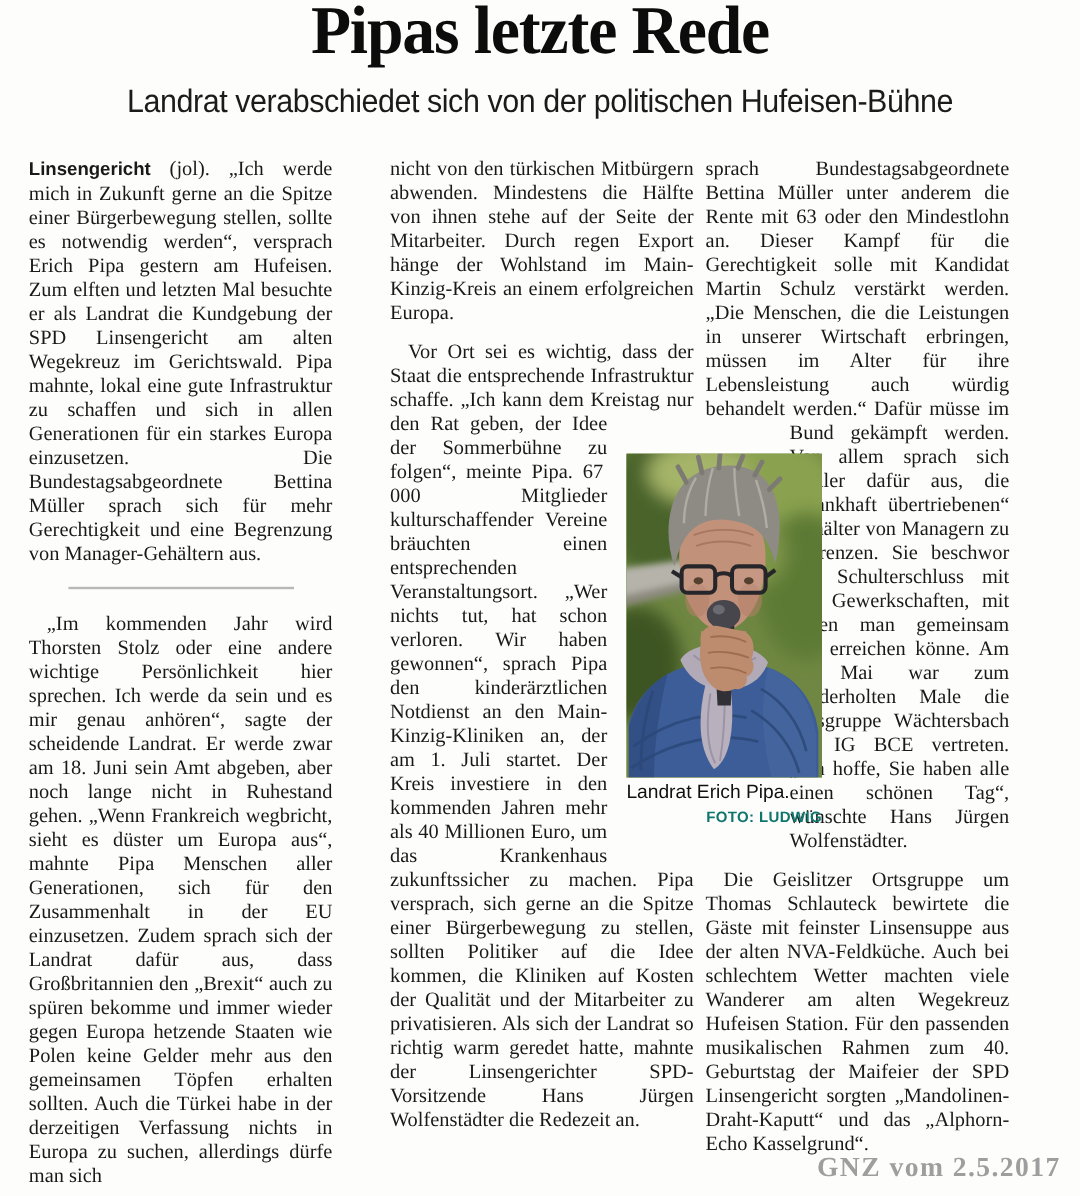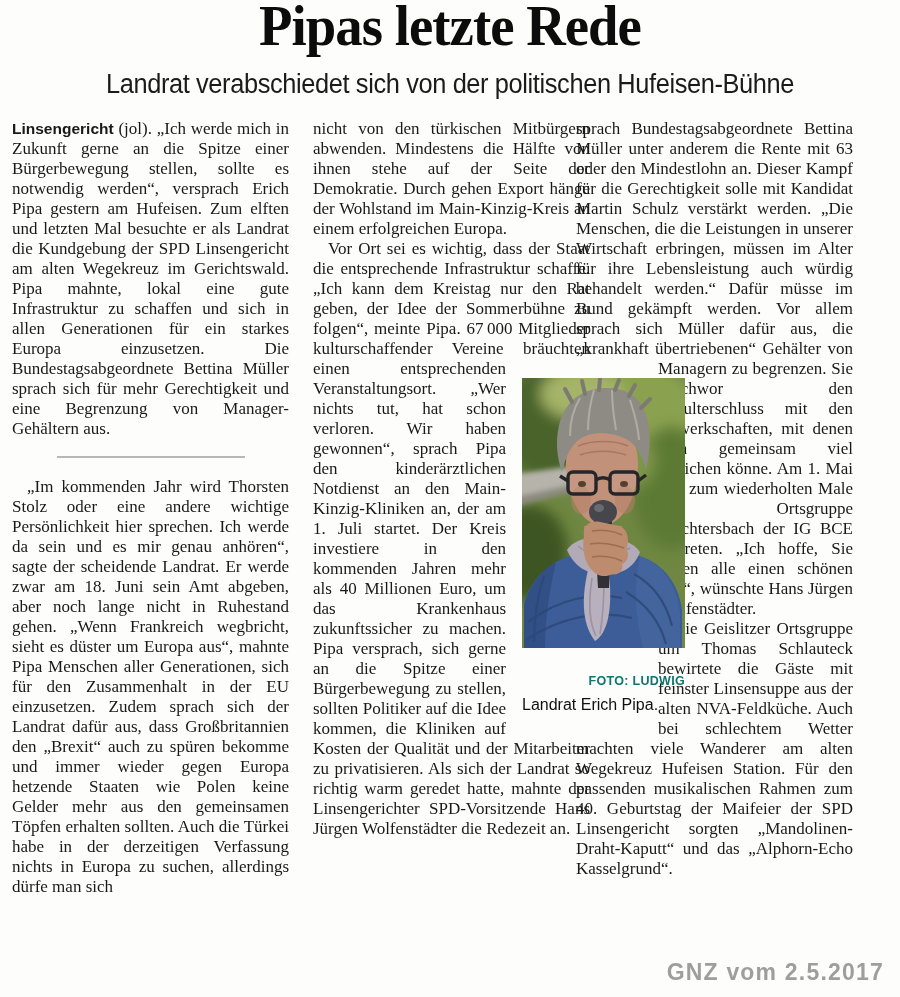--- a/index.html
+++ b/index.html
@@ -23,68 +23,68 @@
     transform:scaleX(0.94);letter-spacing:-0.4px;
   }
   .col{
     position:absolute;top:119px;width:277px;
     font-size:17px;line-height:20px;color:#191919;
     text-align:justify;text-justify:inter-word;
   }
   .col1{left:12px;}
   .col2{left:313px;}
   .col3{left:576px;}
-  .col p{margin:0;padding:0;}
+  .col p{margin:12px;padding:0;}
   .col p.indent{text-indent:15px;}
   .dl-loc{font-family:"Liberation Sans",sans-serif;font-weight:bold;font-size:15.5px;}
   .divider{width:188px;height:2px;background:#b8b8b8;margin:17px auto 19px auto;}
   
   .shim-r{float:right;width:0;height:242px;}
   .cut-r{float:right;clear:right;width:84px;height:362px;}
   .shim-l{float:left;width:0;height:242px;}
   .cut-l{float:left;clear:left;width:82px;height:362px;}
   figure{margin:0;padding:0;}
   .photo{
     position:absolute;left:522px;top:378px;width:163px;height:270px;
     overflow:hidden;background:#6f8742;
   }
   .photo svg{display:block;}
   .caption{
     position:absolute;left:522px;top:651px;width:163px;
-    font-family:"Liberation Sans",sans-serif;font-size:16px;line-height:20px;color:#101010;margin-top:44px;
+    font-family:"Liberation Sans",sans-serif;font-size:16px;line-height:20px;color:#101010;
   }
   .credit{
     position:absolute;left:522px;top:673px;width:163px;text-align:right;
     font-family:"Liberation Sans",sans-serif;font-weight:bold;font-size:12.5px;
     line-height:16px;color:#0f766e;letter-spacing:0.3px;
   }
   .source{
     position:absolute;top:961px;right:16px;
-    font-family:Liberation Sans, sans-serif;font-weight:bold;
+    font-family:Liberation Serif, serif;font-weight:bold;
     font-size:23px;line-height:1;color:#9e9e9e;letter-spacing:1.2px;
   }
 </style>
 </head>
 <body>
 
 <div class="page">
 
   <h1 class="headline">Pipas letzte Rede</h1>
   <div class="subheadline">Landrat verabschiedet sich von der politischen Hufeisen-Bühne</div>
 
   <div class="col col1">
     <p><span class="dl-loc">Linsengericht</span> <span>(jol).</span> <span>„Ich werde mich in Zukunft gerne an die Spitze einer Bürgerbewegung stellen, sollte es notwendig werden“, versprach Erich Pipa gestern am Hufeisen. Zum elften und letzten Mal besuchte er als Landrat die Kundgebung der SPD Linsengericht am alten Wegekreuz im Gerichtswald. Pipa mahnte, lokal eine gute Infrastruktur zu schaffen und sich in allen Generationen für ein starkes Europa einzusetzen. Die Bundestagsabgeordnete Bettina Müller sprach sich für mehr Gerechtigkeit und eine Begrenzung von Manager-Gehältern aus.</span></p>
     <div class="divider"></div>
     <p class="indent">„Im kommenden Jahr wird Thorsten Stolz oder eine andere wichtige Persönlichkeit hier sprechen. Ich werde da sein und es mir genau anhören“, sagte der scheidende Landrat. Er werde zwar am 18. Juni sein Amt abgeben, aber noch lange nicht in Ruhestand gehen. „Wenn Frankreich wegbricht, sieht es düster um Europa aus“, mahnte Pipa Menschen aller Generationen, sich für den Zusammenhalt in der EU einzusetzen. Zudem sprach sich der Landrat dafür aus, dass Großbritannien den „Brexit“ auch zu spüren bekomme und immer wieder gegen Europa hetzende Staaten wie Polen keine Gelder mehr aus den gemeinsamen Töpfen erhalten sollten. Auch die Türkei habe in der derzeitigen Verfassung nichts in Europa zu suchen, allerdings dürfe man sich</p>
   </div>
 
   <div class="col col2">
     <div class="shim-r"></div>
     <div class="cut-r"></div>
-    <p>nicht von den türkischen Mitbürgern abwenden. Mindestens die Hälfte von ihnen stehe auf der Seite der Demokratie. Durch gehen Export hänge der Wohlstand im Main-Kinzig-Kreis an einem erfolgreichen Europa.</p>
+    <p>nicht von den türkischen Mitbürgern abwenden. Mindestens die Hälfte von ihnen stehe auf der Seite der Mitarbeiter. Durch regen Export hänge der Wohlstand im Main-Kinzig-Kreis an einem erfolgreichen Europa.</p>
     <p class="indent">Vor Ort sei es wichtig, dass der Staat die entsprechende Infrastruktur schaffe. „Ich kann dem Kreistag nur den Rat geben, der Idee der Sommerbühne zu folgen“, meinte Pipa. 67 000 Mitglieder kulturschaffender Vereine bräuchten einen entsprechenden Veranstaltungsort. „Wer nichts tut, hat schon verloren. Wir haben gewonnen“, sprach Pipa den kinderärztlichen Notdienst an den Main-Kinzig-Kliniken an, der am 1. Juli startet. Der Kreis investiere in den kommenden Jahren mehr als 40 Millionen Euro, um das Krankenhaus zukunftssicher zu machen. Pipa versprach, sich gerne an die Spitze einer Bürgerbewegung zu stellen, sollten Politiker auf die Idee kommen, die Kliniken auf Kosten der Qualität und der Mitarbeiter zu privatisieren. Als sich der Landrat so richtig warm geredet hatte, mahnte der Linsengerichter SPD-Vorsitzende Hans Jürgen Wolfenstädter die Redezeit an.</p>
   </div>
 
   <div class="col col3">
     <div class="shim-l"></div>
     <div class="cut-l"></div>
     <p>sprach Bundestagsabgeordnete Bettina Müller unter anderem die Rente mit 63 oder den Mindestlohn an. Dieser Kampf für die Gerechtigkeit solle mit Kandidat Martin Schulz verstärkt werden. „Die Menschen, die die Leistungen in unserer Wirtschaft erbringen, müssen im Alter für ihre Lebensleistung auch würdig behandelt werden.“ Dafür müsse im Bund gekämpft werden. Vor allem sprach sich Müller dafür aus, die „krankhaft übertriebenen“ Gehälter von Managern zu begrenzen. Sie beschwor den Schulterschluss mit den Gewerkschaften, mit denen man gemeinsam viel erreichen könne. Am 1. Mai war zum wiederholten Male die Ortsgruppe Wächtersbach der IG BCE vertreten. „Ich hoffe, Sie haben alle einen schönen Tag“, wünschte Hans Jürgen Wolfenstädter.</p>
     <p class="indent">Die Geislitzer Ortsgruppe um Thomas Schlauteck bewirtete die Gäste mit feinster Linsensuppe aus der alten NVA-Feldküche. Auch bei schlechtem Wetter machten viele Wanderer am alten Wegekreuz Hufeisen Station. Für den passenden musikalischen Rahmen zum 40. Geburtstag der Maifeier der SPD Linsengericht sorgten „Mandolinen-Draht-Kaputt“ und das „Alphorn-Echo Kasselgrund“.</p>
   </div>
 

